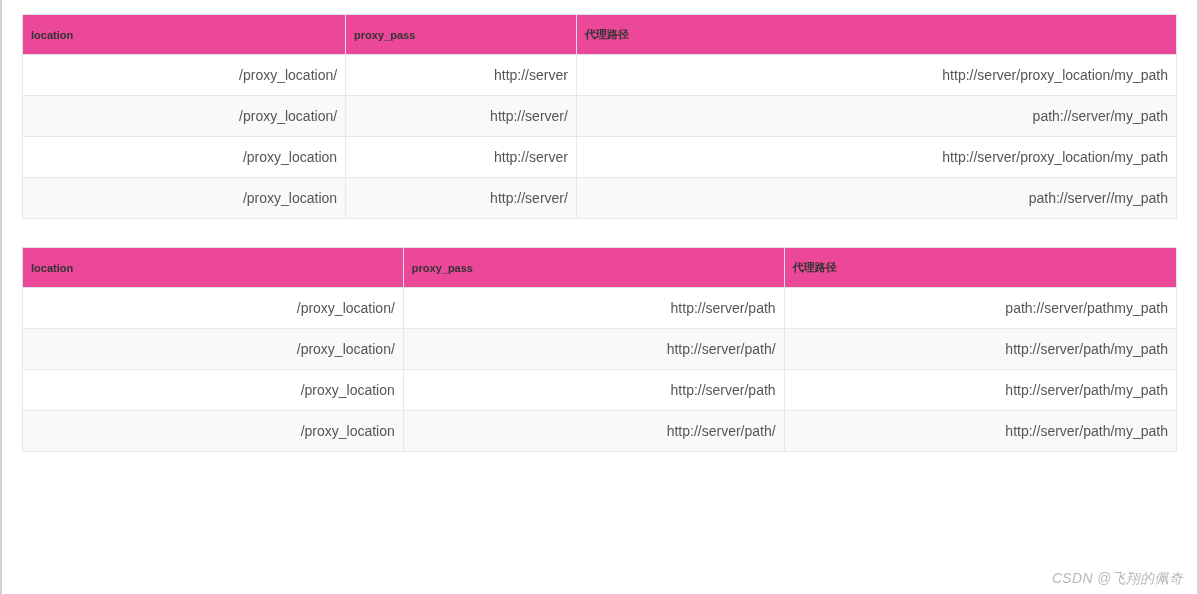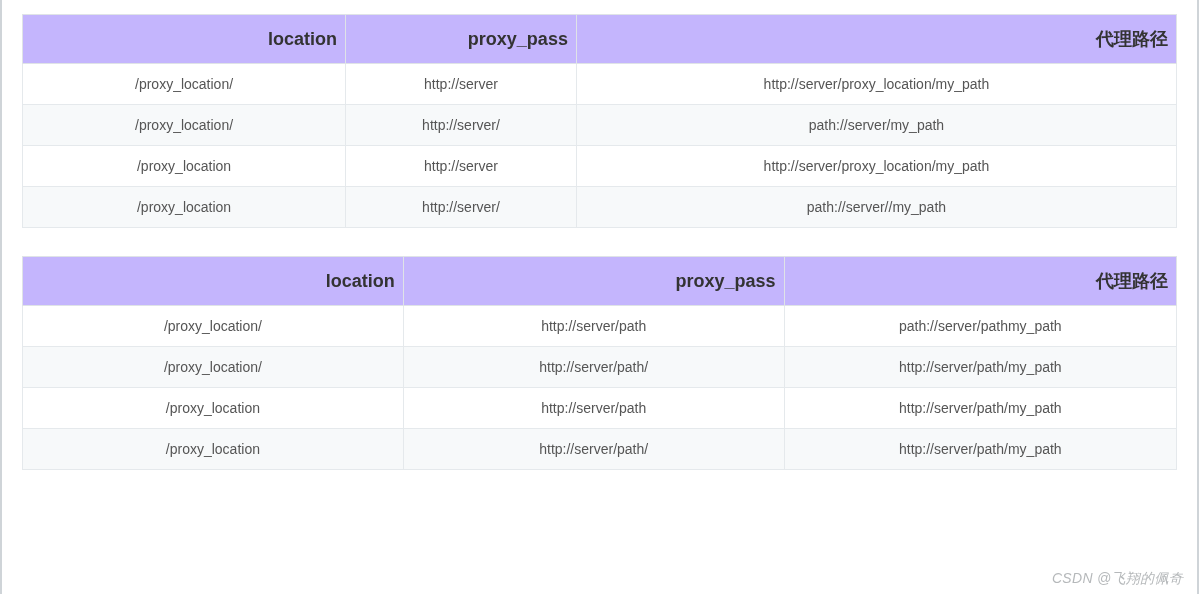--- a/index.html
+++ b/index.html
@@ -21,30 +21,30 @@
       margin-bottom:28px;
     }
     table {
       width:100%;
       border-collapse:collapse;
       font-size:14px;
       color:#555;
       margin-bottom:28px;
     }
     th {
-      background:#c4b5fd;
+      background:#ec4899;
       color:#333;
       font-weight:700;
-      text-align:right;
+      text-align:left;
       padding:12px 8px;
       border:1px solid #dfe3e7;
-      font-size:18px;
+      font-size:11px;
     }
     td {
-      text-align:center;
+      text-align:right;
       padding:12px 8px;
       border:1px solid #e5e9ec;
       color:#555;
     }
     tr.shade td { background:#f7f9fa; }
     .watermark {
       position:absolute;
       right:14px;
       bottom:6px;
       font-size:14px;

